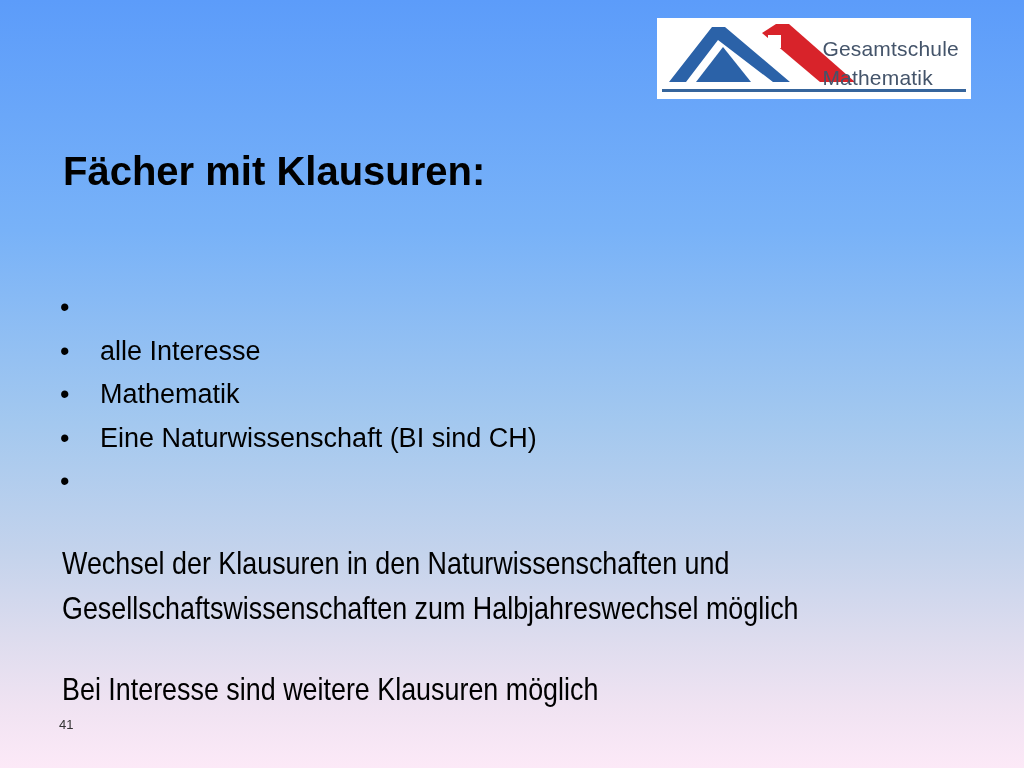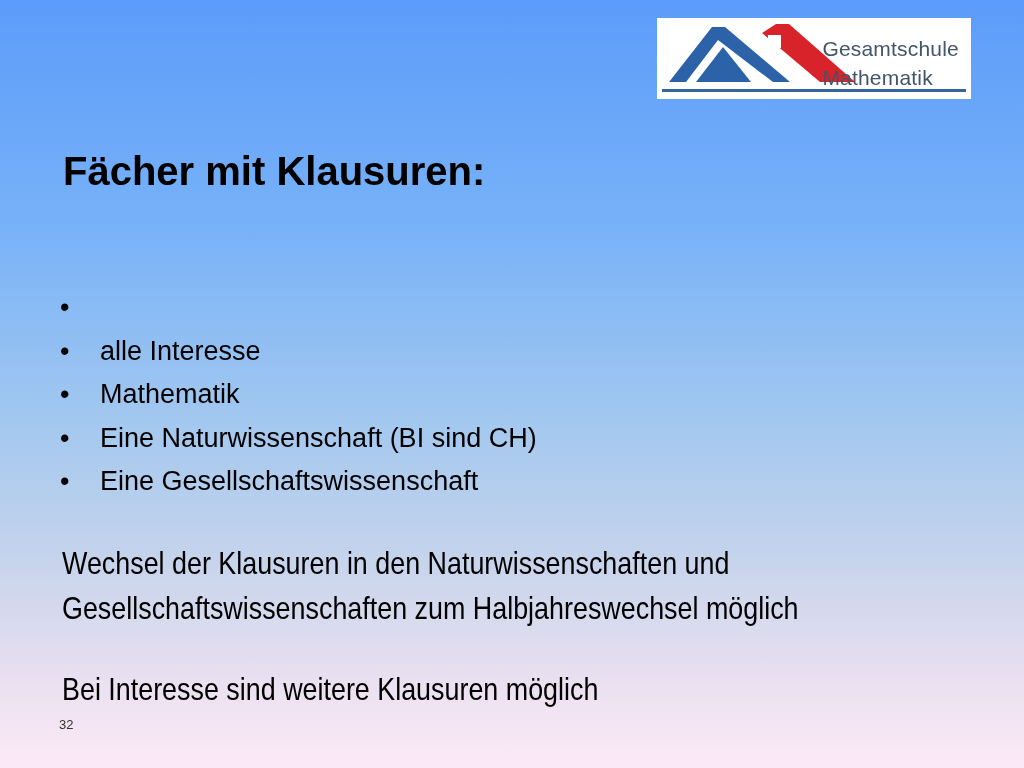--- a/index.html
+++ b/index.html
@@ -131,26 +131,25 @@
     <li>
       <span class="bullet">•</span>
       <span>Mathematik</span>
     </li>
     <li>
       <span class="bullet">•</span>
       <span>Eine Naturwissenschaft (BI sind CH)</span>
     </li>
     <li>
       <span class="bullet">•</span>
-      <span>Eine Gesellschaftswissenschaft</span>
     </li>
   </ul>
 
   <div class="narrow para-wechsel">
     <div>Wechsel der Klausuren in den Naturwissenschaften und</div>
     <div>Gesellschaftswissenschaften zum Halbjahreswechsel möglich</div>
   </div>
 
   <div class="narrow para-interesse">Bei Interesse sind weitere Klausuren möglich</div>
 
-  <div class="page-number">32</div>
+  <div class="page-number">41</div>
 
 </div>
 
 </body></html>

